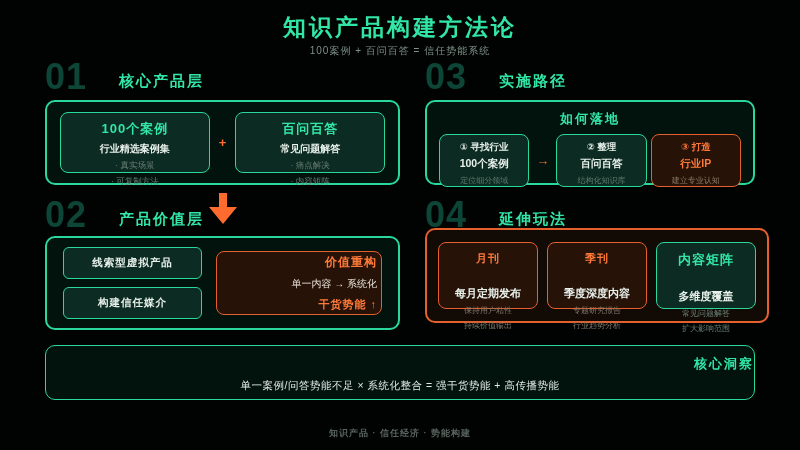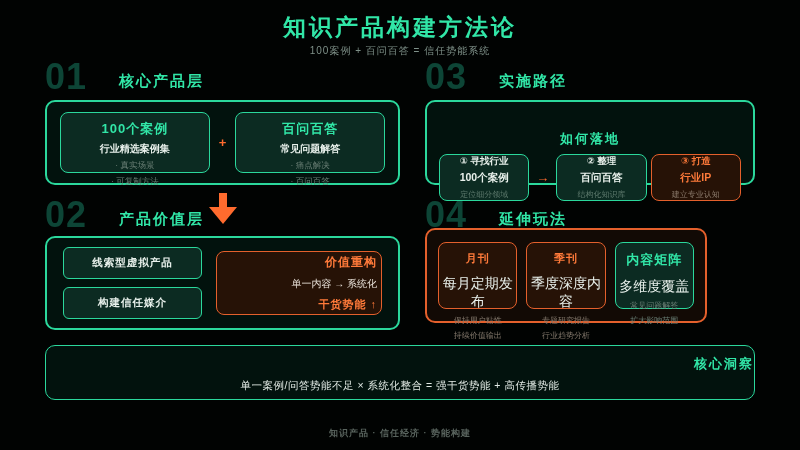--- a/index.html
+++ b/index.html
@@ -68,43 +68,43 @@
   .value-highlight{
     flex:1.12;border:1.5px solid var(--orange-border);border-radius:8px;background:var(--orange-card-bg);
     text-align:right;padding:10px 4px;align-self:stretch;
     display:flex;flex-direction:column;justify-content:center;gap:6px;
   }
   .vh-title{color:#ff7a3a;font-size:12px;font-weight:bold;letter-spacing:1px;}
   .vh-line{color:#e9e2da;font-size:10px;}
   .vh-emph{color:#ff7a3a;font-size:11px;font-weight:bold;letter-spacing:1px;}
   
   .path-inner{height:100%;padding:8px 12px 10px;display:flex;flex-direction:column;}
-  .path-title{text-align:center;color:var(--teal);font-size:13px;font-weight:bold;letter-spacing:2px;margin-top:20px;}
+  .path-title{text-align:center;color:var(--teal);font-size:13px;font-weight:bold;letter-spacing:2px;}
   .path-steps{display:flex;align-items:center;flex:1;margin-top:6px;gap:4px;}
   .step-card{
     flex:1;height:100%;border:1.5px solid var(--teal-border);border-radius:8px;
-    background:var(--teal-card-bg);text-align:center;
+    background:var(--teal-card-bg);text-align:center;padding-top:6px;
   }
   .step-card.orange{border-color:var(--orange-border);background:var(--orange-card-bg);}
   .step-l1{color:var(--white);font-size:9.5px;font-weight:bold;}
   .step-l2{color:var(--white);font-size:10.5px;font-weight:bold;margin-top:3px;}
   .step-l3{color:#5e7a6d;font-size:8px;margin-top:4px;}
   .step-card.orange .step-l1,.step-card.orange .step-l2{color:#ff7a3a;}
   .step-card.orange .step-l3{color:#8a7a6b;}
   .step-arrow{color:var(--orange);font-size:13px;font-weight:bold;padding:0 3px;}
   
   .ext-inner{display:flex;align-items:center;height:100%;padding:12px 11px;gap:9px;}
   .ext-card{
     flex:1;height:100%;border:1.5px solid var(--orange-border);border-radius:8px;
     background:var(--orange-card-bg);text-align:center;padding-top:8px;
   }
   .ext-card.green{border-color:var(--teal-border);background:var(--teal-card-bg);}
   .ext-title{color:#ff7a3a;font-size:11px;font-weight:bold;letter-spacing:1px;}
   .ext-card.green .ext-title{color:var(--teal);font-size:13px;}
-  .ext-sub{color:var(--white);font-size:14px;font-weight:normal;margin-top:9px;}
+  .ext-sub{color:var(--white);font-size:11px;font-weight:bold;margin-top:20px;}
   .ext-bullet{color:#83786c;font-size:8px;margin-top:4px;}
   .ext-card.green .ext-bullet{color:#6a7f75;}
   
   .insight{
     position:absolute;left:45px;top:345px;width:710px;height:55px;
     border:1.5px solid var(--teal-border);border-radius:10px;background:var(--panel-bg);
     text-align:center;padding-top:9px;
   }
   .insight-title{color:var(--teal);font-size:13px;font-weight:bold;letter-spacing:2px;text-align:right;}
   .insight-formula{color:#e3ebe6;font-size:10.5px;margin-top:6px;letter-spacing:.5px;}
@@ -133,21 +133,21 @@
         <div class="c-title">100个案例</div>
         <div class="c-sub">行业精选案例集</div>
         <div class="c-bullet">· 真实场景</div>
         <div class="c-bullet">· 可复制方法</div>
       </div>
       <div class="plus-sign">+</div>
       <div class="core-card">
         <div class="c-title">百问百答</div>
         <div class="c-sub">常见问题解答</div>
         <div class="c-bullet">· 痛点解决</div>
-        <div class="c-bullet">· 百问百答</div>
+        <div class="c-bullet">· 内容矩阵</div>
       </div>
     </div>
   </div>
 
   <div class="down-arrow">
     <div class="stem"></div>
     <div class="head"></div>
   </div>
 
   <div class="sec-head" style="left:45px;top:200px;">
@@ -196,21 +196,21 @@
         </div>
       </div>
     </div>
   </div>
 
   <div class="sec-head" style="left:425px;top:200px;">
     <div class="sec-num">04</div>
     <div class="sec-title">延伸玩法</div>
   </div>
 
-  <div class="panel orange" style="left:425px;top:228px;width:282px;height:95px;">
+  <div class="panel orange" style="left:425px;top:228px;width:344px;height:95px;">
     <div class="ext-inner">
       <div class="ext-card">
         <div class="ext-title">月刊</div>
         <div class="ext-sub">每月定期发布</div>
         <div class="ext-bullet">保持用户粘性</div>
         <div class="ext-bullet">持续价值输出</div>
       </div>
       <div class="ext-card">
         <div class="ext-title">季刊</div>
         <div class="ext-sub">季度深度内容</div>

